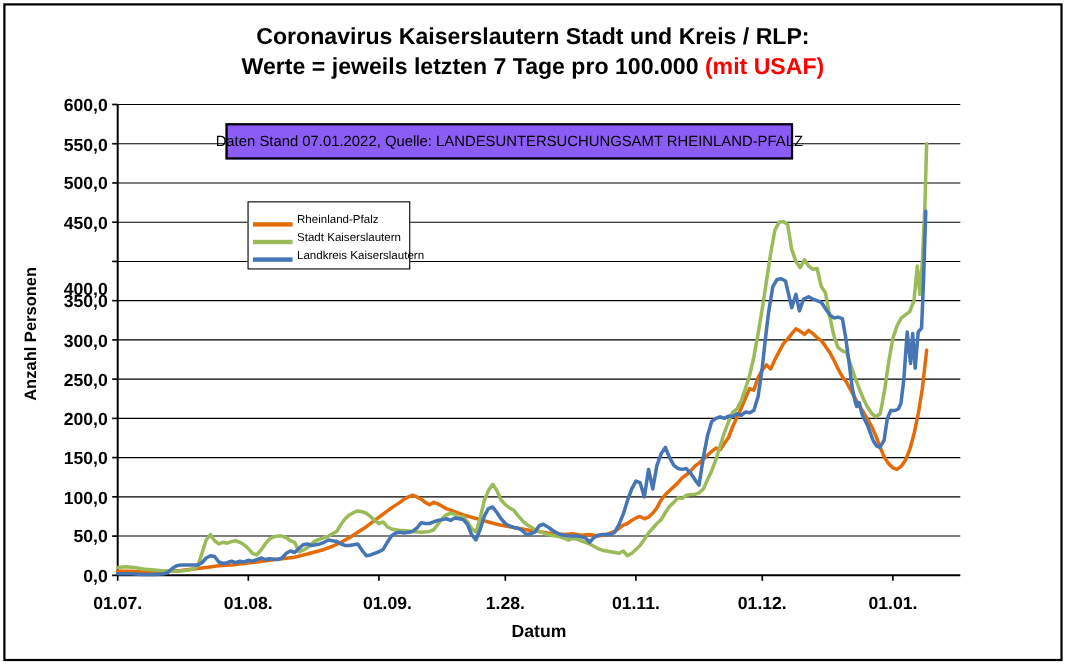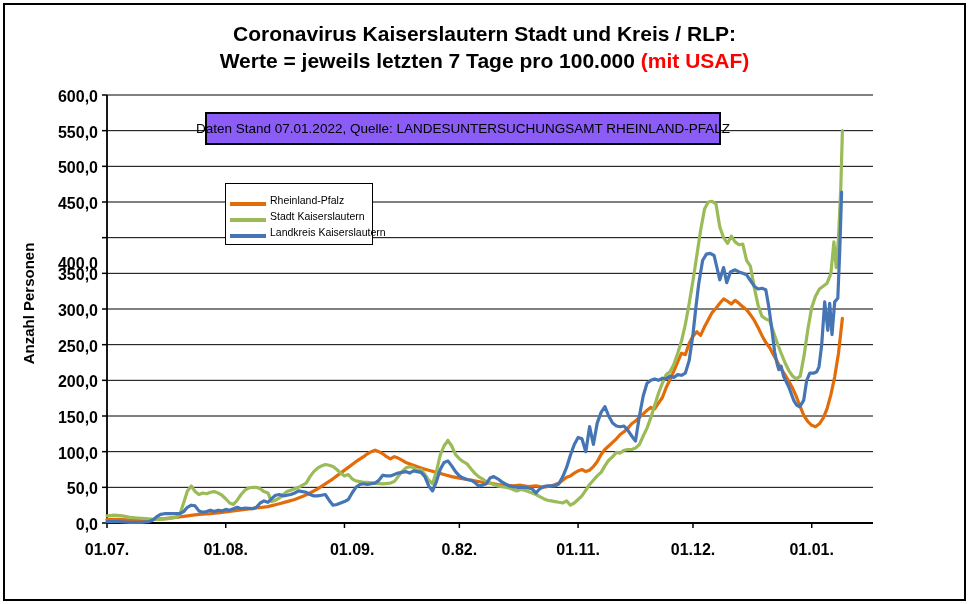--- a/index.html
+++ b/index.html
@@ -91,36 +91,37 @@
       <span class="legend-swatch" style="background: rgb(155, 187, 89);"></span>
       <span class="legend-label">Stadt Kaiserslautern</span>
     </div>
     <div class="legend-row">
       <span class="legend-swatch" style="background: rgb(69, 117, 180);"></span>
       <span class="legend-label">Landkreis Kaiserslautern</span>
     </div>
   </div>
 
   <div class="axis-title-y">Anzahl Personen</div>
+  <div class="axis-title-x">Datum</div>
 
   <div id="tick-layer">
       <div class="y-tick" style="left: 52px; top: 516px;">0,0</div>
       <div class="y-tick" style="left: 52px; top: 480.333px;">50,0</div>
       <div class="y-tick" style="left: 52px; top: 444.667px;">100,0</div>
       <div class="y-tick" style="left: 52px; top: 409px;">150,0</div>
       <div class="y-tick" style="left: 52px; top: 373.333px;">200,0</div>
       <div class="y-tick" style="left: 52px; top: 337.667px;">250,0</div>
       <div class="y-tick" style="left: 52px; top: 302px;">300,0</div>
       <div class="y-tick" style="left: 52px; top: 266.333px;">350,0</div>
       <div class="y-tick" style="left: 52px; top: 230.667px; margin-top: 24px;">400,0</div>
       <div class="y-tick" style="left: 52px; top: 195px;">450,0</div>
       <div class="y-tick" style="left: 52px; top: 159.333px;">500,0</div>
       <div class="y-tick" style="left: 52px; top: 123.667px;">550,0</div>
       <div class="y-tick" style="left: 52px; top: 88px;">600,0</div>
       <div class="x-tick" style="left: 77px; top: 541px;">01.07.</div>
       <div class="x-tick" style="left: 195.73px; top: 541px;">01.08.</div>
       <div class="x-tick" style="left: 314.46px; top: 541px; text-align: right;">01.09.</div>
-      <div class="x-tick" style="left: 429.36px; top: 541px;">0.82.</div>
+      <div class="x-tick" style="left: 429.36px; top: 541px;">1.28.</div>
       <div class="x-tick" style="left: 548.09px; top: 541px;">01.11.</div>
       <div class="x-tick" style="left: 662.99px; top: 541px;">01.12.</div>
       <div class="x-tick" style="left: 781.72px; top: 541px;">01.01.</div>
     </div>
 </div>
 
 </body></html>

